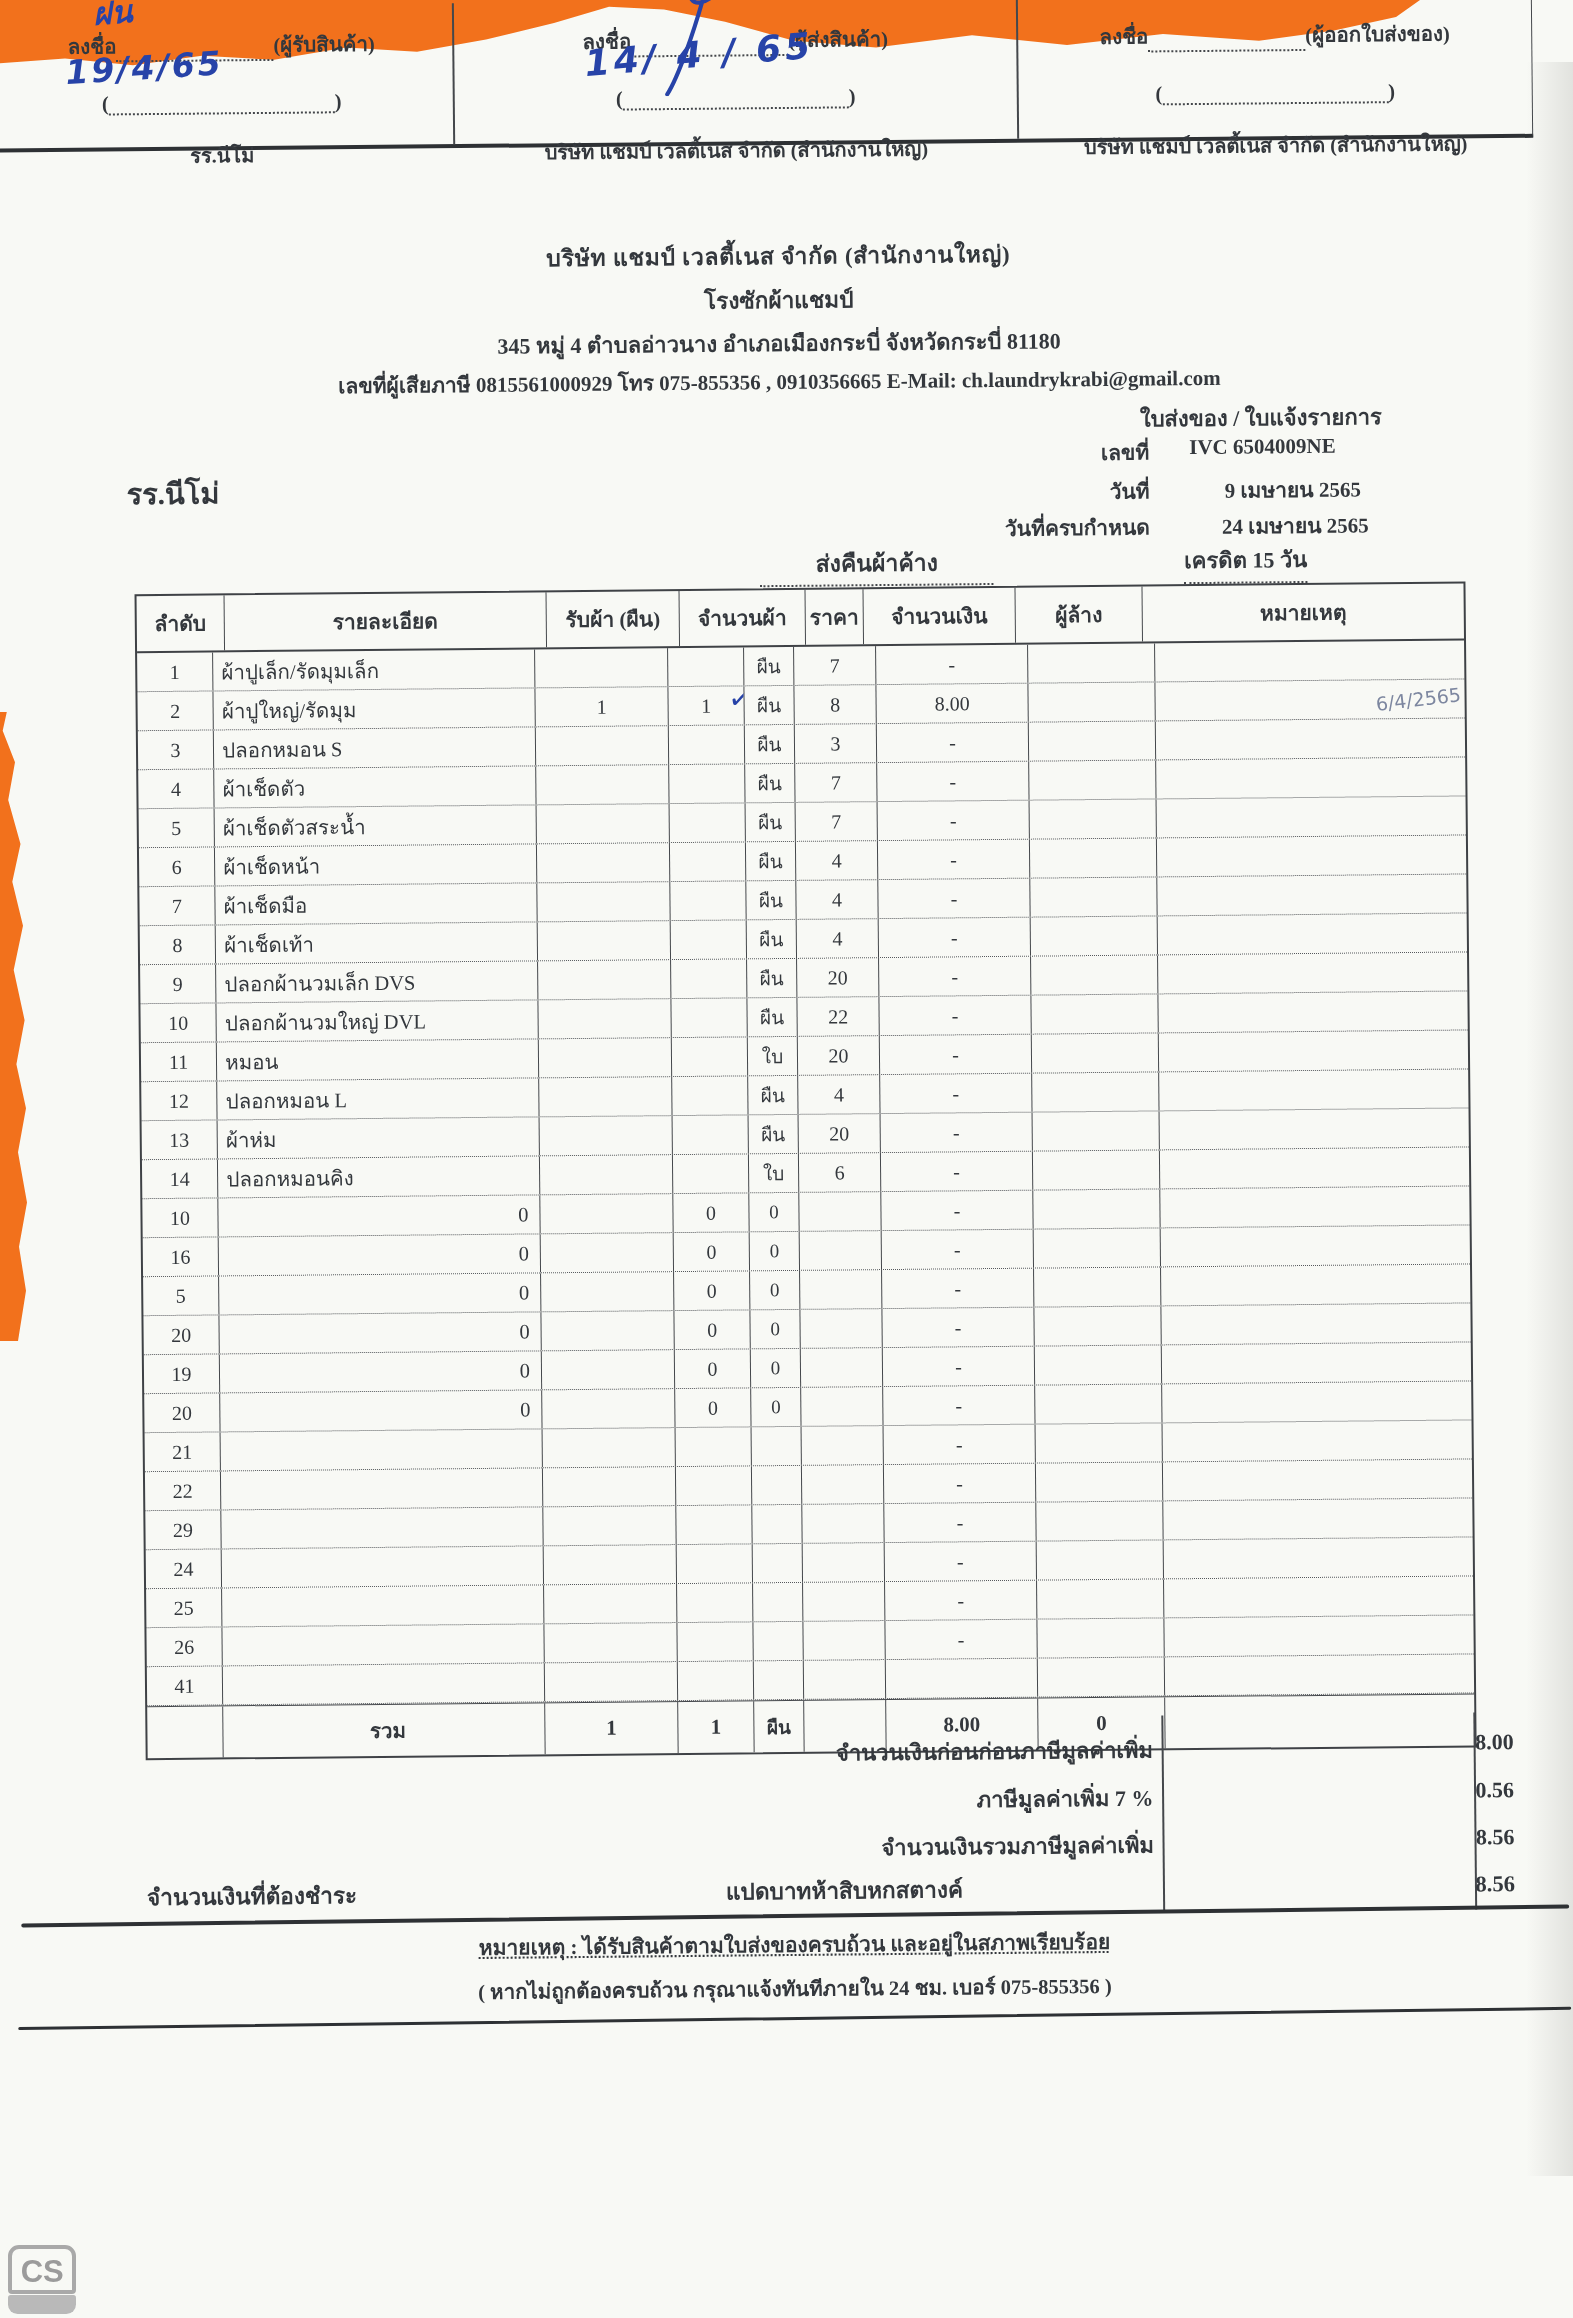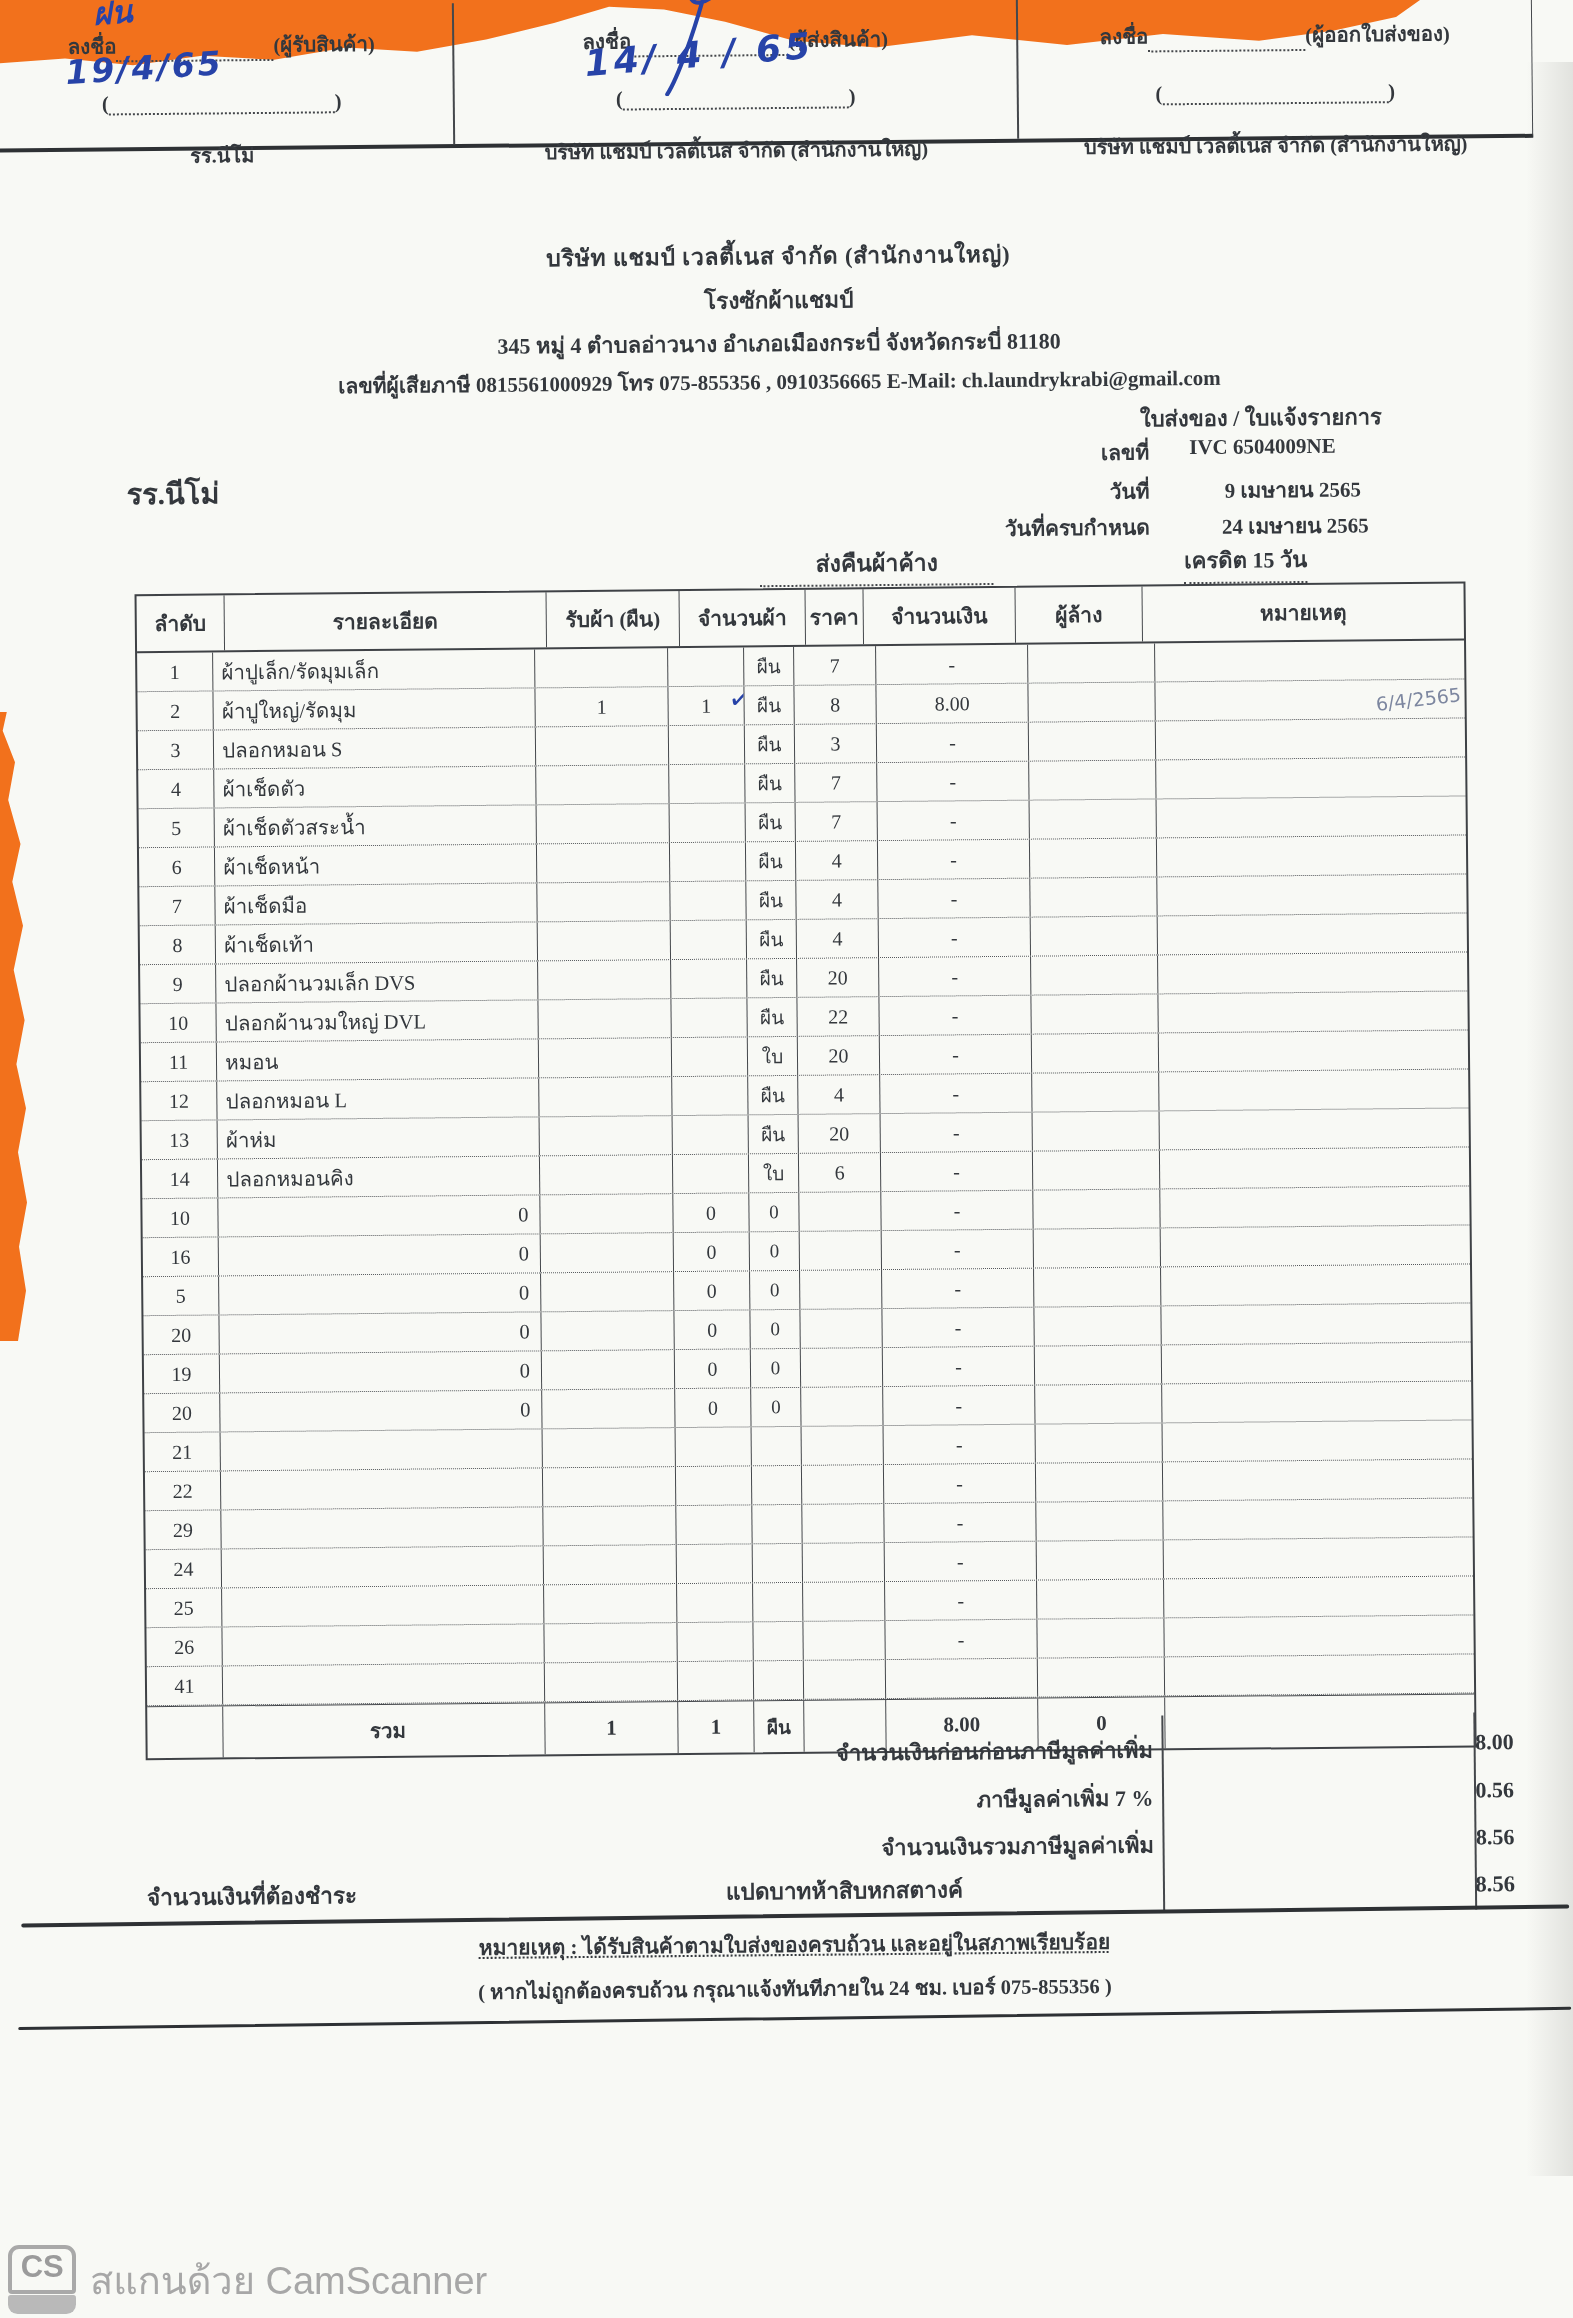--- a/index.html
+++ b/index.html
@@ -63,21 +63,21 @@
   .dotline{display:inline-block;border-bottom:2.1px dotted #44474b;height:20.5px;}
   .dl1{width:157px;}.dl2{width:226px;}
   .sig-line2{display:flex;justify-content:center;align-items:flex-end;margin-top:30px;}
   .org{text-align:center;margin-top:24.6px;font-size:20px;}
   .hw{position:absolute;color:#2743a8;font-family:"DejaVu Sans",sans-serif;font-style:italic;}
   .hw-name{left:103px;top:-19px;font-size:31px;transform:rotate(-4deg);}
   .hw-date1{left:75px;top:42px;font-size:33px;transform:rotate(-3deg);letter-spacing:2.7px;}
   .hw-date2{left:130px;top:33px;font-size:36px;transform:rotate(-4deg);letter-spacing:4.1px;}
   .hw-sign{left:192px;top:-42px;}
   
-  #cs-logo{left:8.2px;top:2245px;width:68px;height:49px;border:4.8px solid #a9a9a9;border-radius:11px 11px 4.1px 4.1px;box-sizing:border-box;display:flex;align-items:flex-start;justify-content:center;
+  #cs-logo{left:8.2px;top:2245px;width:68px;height:49px;border:4.8px solid #a9a9a9;border-radius:11px 11px 4.1px 4.1px;box-sizing:border-box;display:flex;align-items:flex-end;justify-content:center;
            color:#9b9b9b;font-family:"Liberation Sans",sans-serif;font-weight:bold;font-size:31px;}
   #cs-tab{left:8.2px;top:2295px;width:68px;height:19px;background:#b9b9b9;border-radius:2.7px 2.7px 9.6px 9.6px;}
   #cs-text{left:90px;top:2250px;font-size:38px;color:#a7a7a7;font-family:"Liberation Sans",sans-serif;}
 </style>
 </head>
 <body>
 
 <div id="canvas">
 
   <div id="torn-top" class="abs"></div>
@@ -589,16 +589,15 @@
         </div>
         <div class="org">บริษัท แชมป์ เวลตี้เนส จำกัด (สำนักงานใหญ่)</div>
       </div>
     </div>
   </div>
 
   <div id="cs-logo" class="abs">
     <span>CS</span>
   </div>
   <div id="cs-tab" class="abs"></div>
-  <div id="cs-text" class="abs">สแกนด้วย CamScanner</div>
 
 </div>
 
 
 </body></html>

